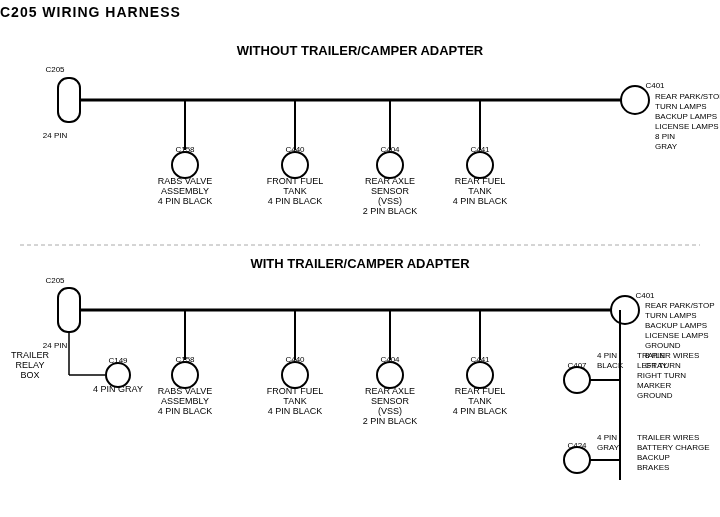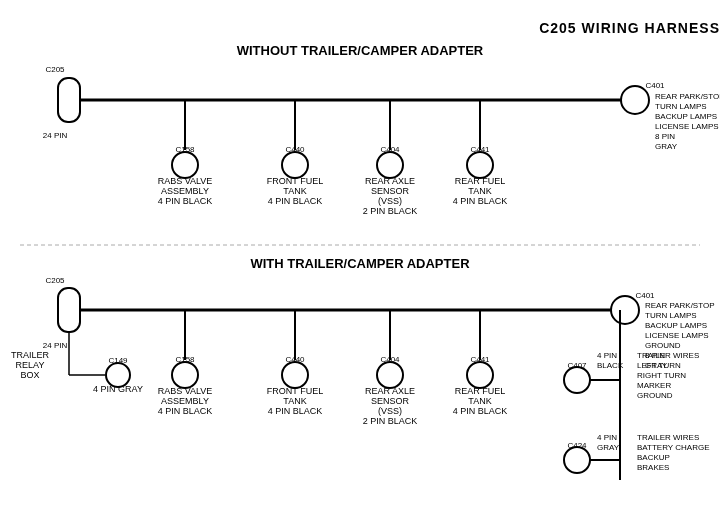--- a/index.html
+++ b/index.html
@@ -11,24 +11,24 @@
       font-size: 11px;
       overflow: hidden;
       position: relative;
     }
     .diagram {
       position: relative;
       width: 720px;
       height: 517px;
     }
     .main-title {
-      text-align: right;
+      text-align: left;
       font-size: 14px;
       font-weight: bold;
-      padding-top: 20px;
+      padding-top: 4px;
       letter-spacing: 1px;
     }
     
     svg {
       position: absolute;
       top: 0; left: 0;
       width: 720px;
       height: 517px;
     }
     .label-text {

